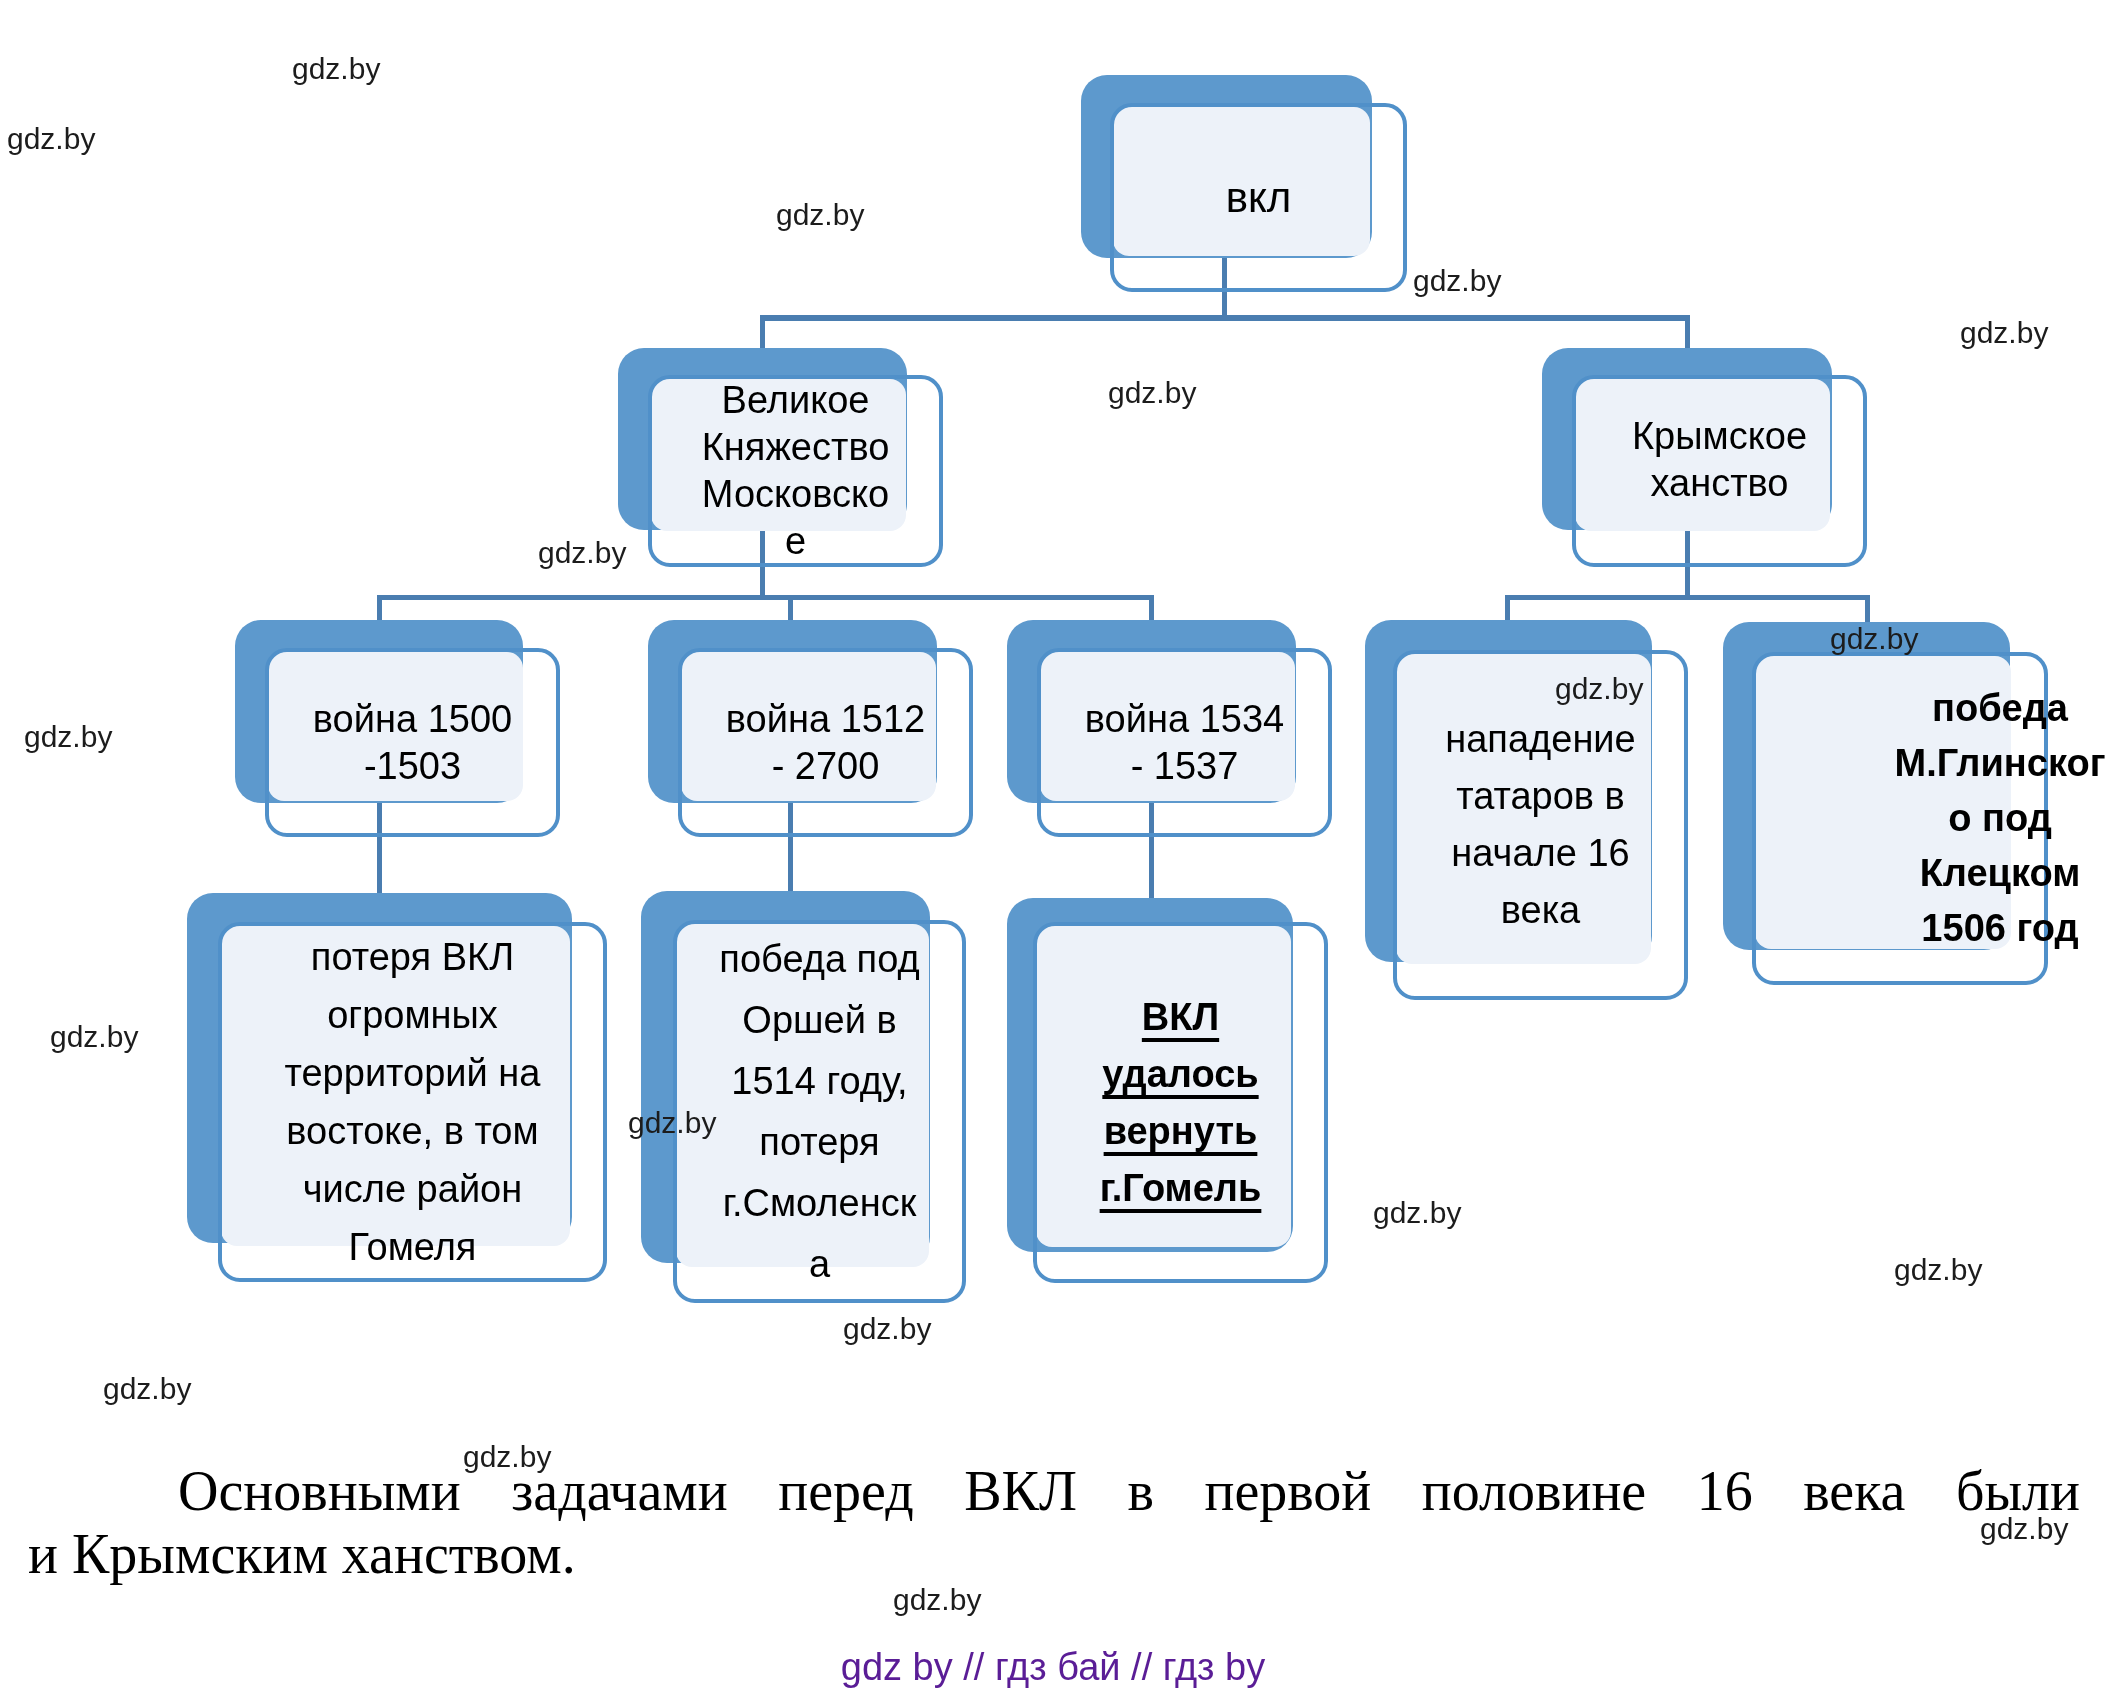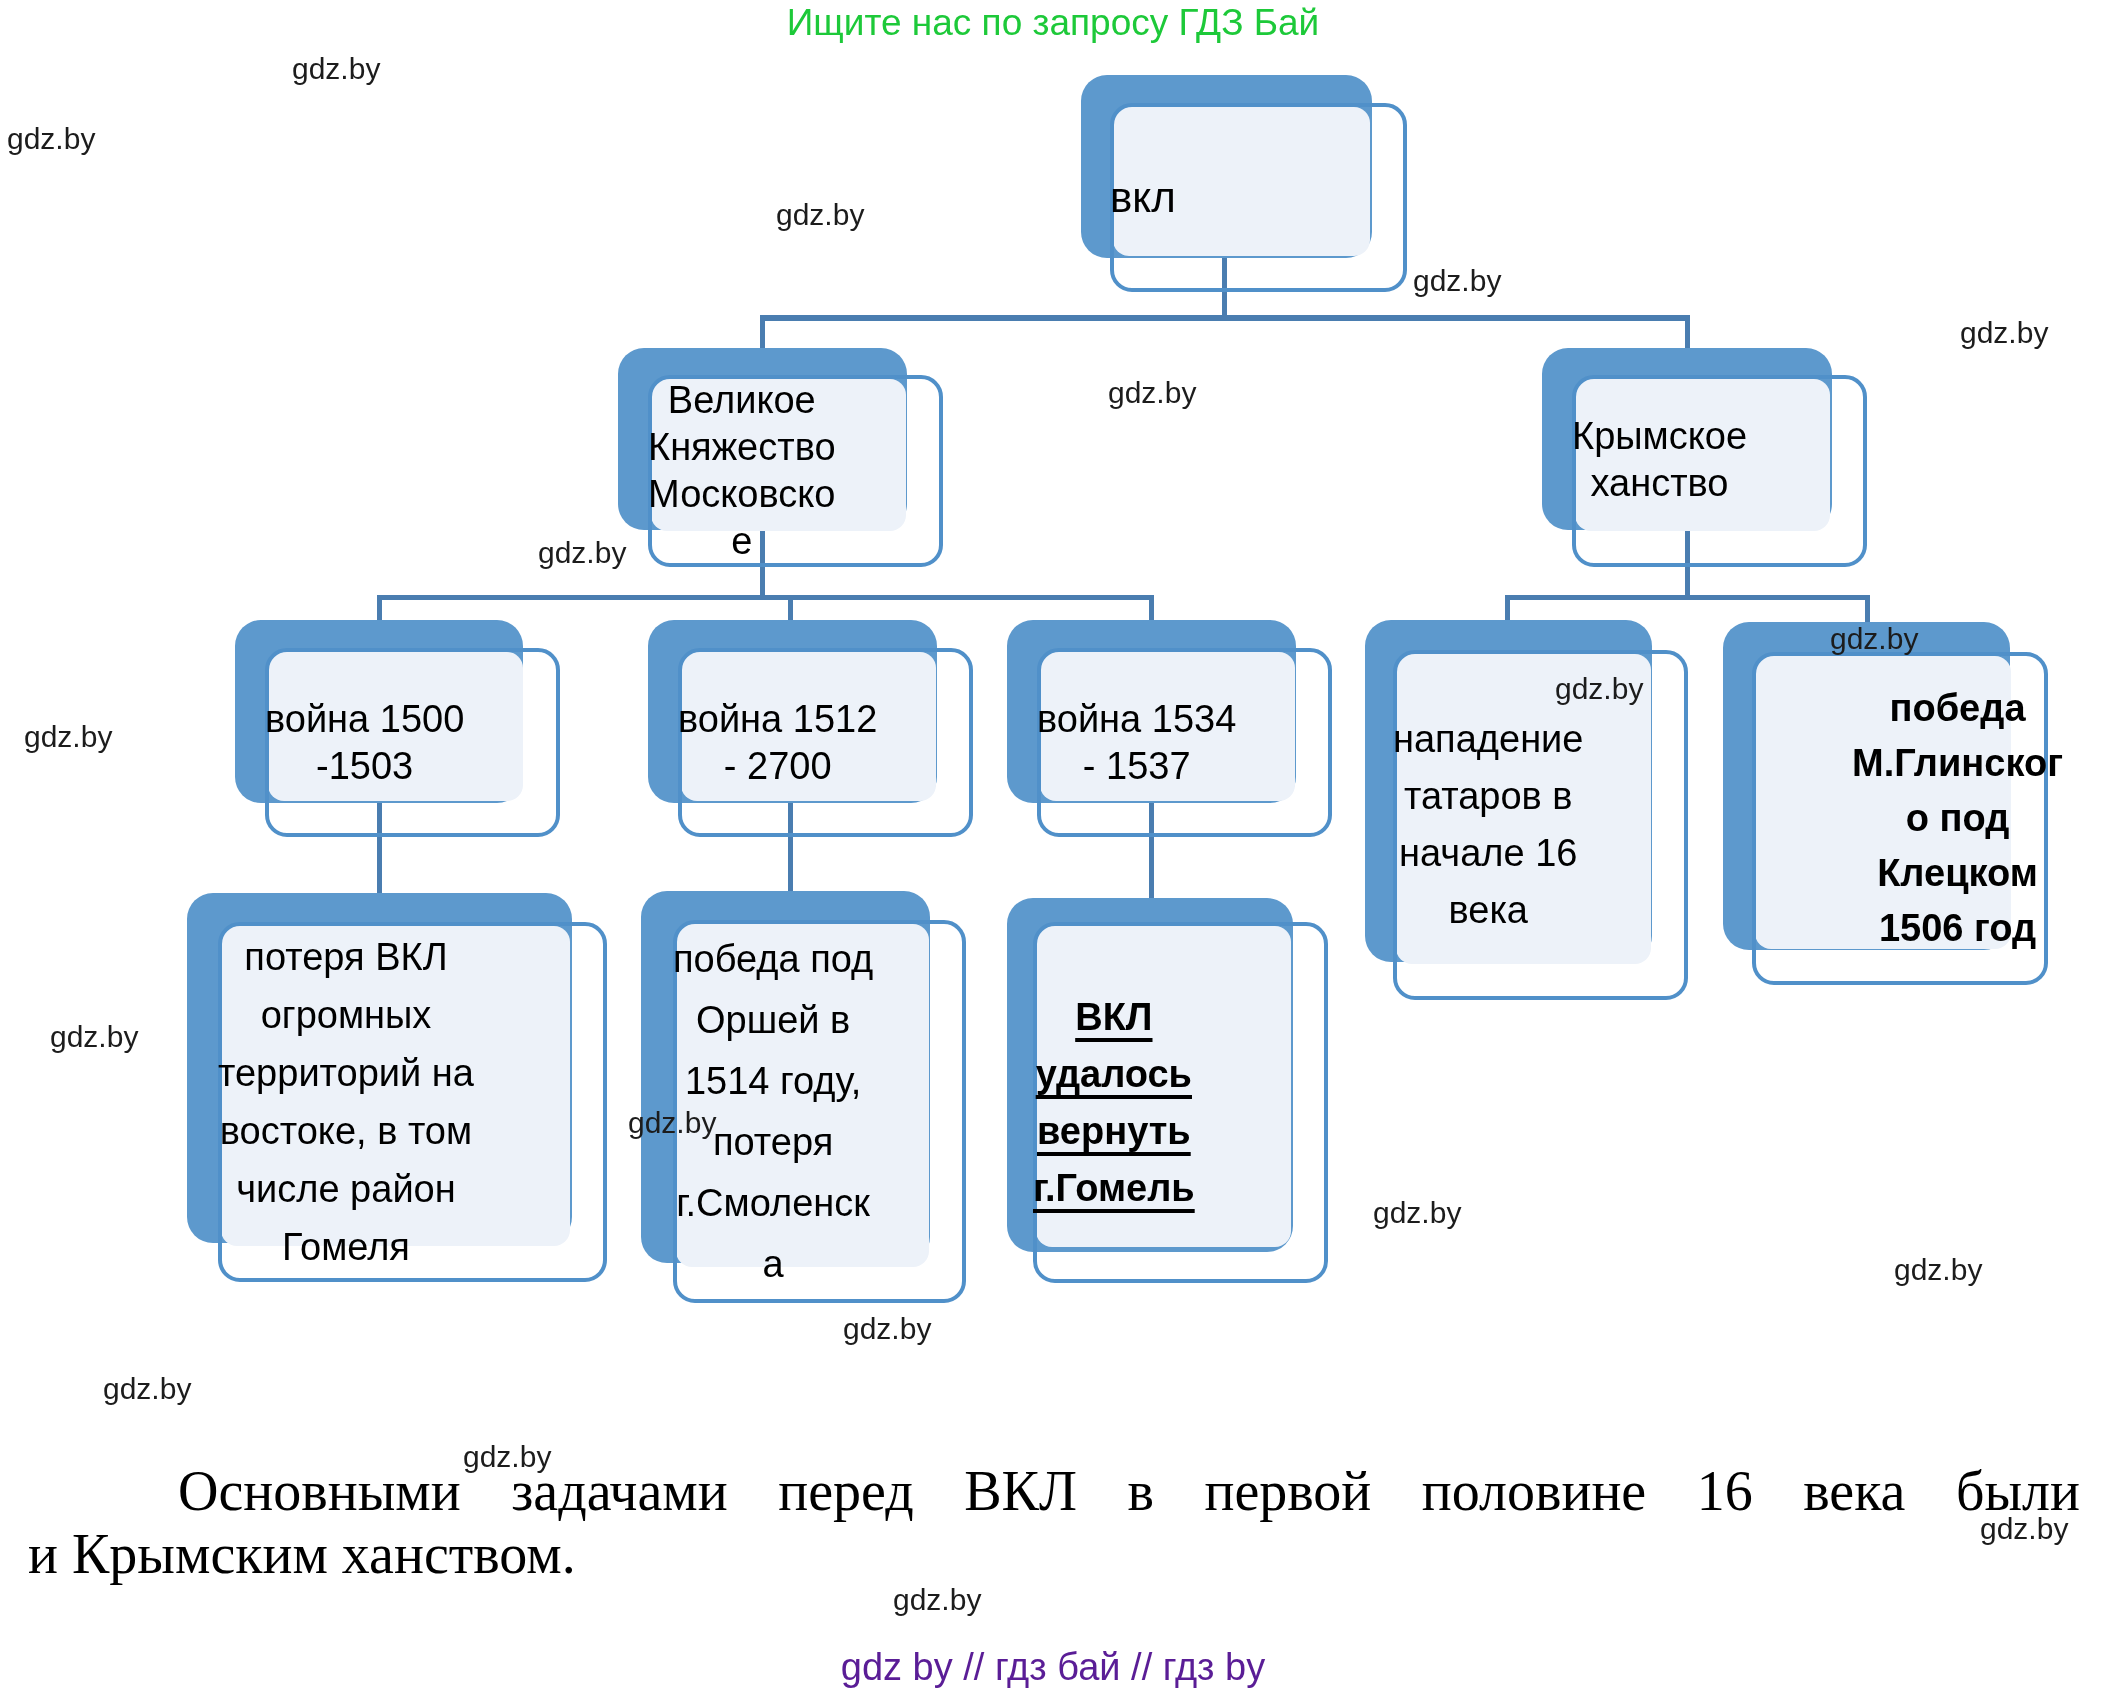--- a/index.html
+++ b/index.html
@@ -8,40 +8,39 @@
 
   .title-green{position:absolute;left:0;top:2px;width:2106px;text-align:center;
     font-size:37px;font-weight:400;}
   .watermark{position:absolute;color:#1c1c1c;font-size:30px;white-space:nowrap;}
 
   .connector{position:absolute;background:#4a7db0;}
 
   .node-shadow{position:absolute;border-radius:26px;}
   .node-panel{position:absolute;border-radius:16px;}
   .node-front{position:absolute;border:4px solid #5090c9;border-radius:22px;background:transparent;box-sizing:border-box;}
-  .node-text{position:absolute;display:flex;align-items:center;justify-content:flex-start;
+  .node-text{position:absolute;display:flex;align-items:center;justify-content:center;
     text-align:center;white-space:pre-line;color:#000;}
   .node-text span{white-space:pre-line;}
   .node-text.u span{text-decoration:underline;text-decoration-thickness:4px;text-underline-offset:8px;}
 
   .paragraph{position:absolute;left:28px;top:1460px;width:2052px;
     font-family:"Liberation Serif",serif;font-size:56px;line-height:63px;color:#000;}
   .p-line1{text-align:justify;text-align-last:justify;padding-left:150px;}
   .p-line2{text-align:justify;text-align-last:justify;}
   .p-line3{text-align:left;}
 
   .footer-purple{position:absolute;left:0;top:1646px;width:2106px;text-align:center;
     font-size:38px;}
 </style>
 </head>
 <body>
 
 <div id="canvas">
 
-  <div class="title-green" style="color: rgb(29, 201, 57);">Ищите нас по запросу ГДЗ Бай</div>
 
   <div id="diagram-layer">
       <div class="connector" style="left: 1221.5px; top: 245px; width: 5px; height: 76px; background: rgb(74, 125, 176); z-index: 1;"></div>
       <div class="connector" style="left: 760px; top: 315px; width: 930px; height: 6px; background: rgb(74, 125, 176); z-index: 1;"></div>
       <div class="connector" style="left: 759.5px; top: 318px; width: 5px; height: 47px; background: rgb(74, 125, 176); z-index: 1;"></div>
       <div class="connector" style="left: 1684.5px; top: 318px; width: 5px; height: 47px; background: rgb(74, 125, 176); z-index: 1;"></div>
       <div class="connector" style="left: 759.5px; top: 525px; width: 5px; height: 75px; background: rgb(74, 125, 176); z-index: 1;"></div>
       <div class="connector" style="left: 377px; top: 594.5px; width: 777px; height: 5px; background: rgb(74, 125, 176); z-index: 1;"></div>
       <div class="connector" style="left: 376.5px; top: 597px; width: 5px; height: 43px; background: rgb(74, 125, 176); z-index: 1;"></div>
       <div class="connector" style="left: 787.5px; top: 597px; width: 5px; height: 43px; background: rgb(74, 125, 176); z-index: 1;"></div>

